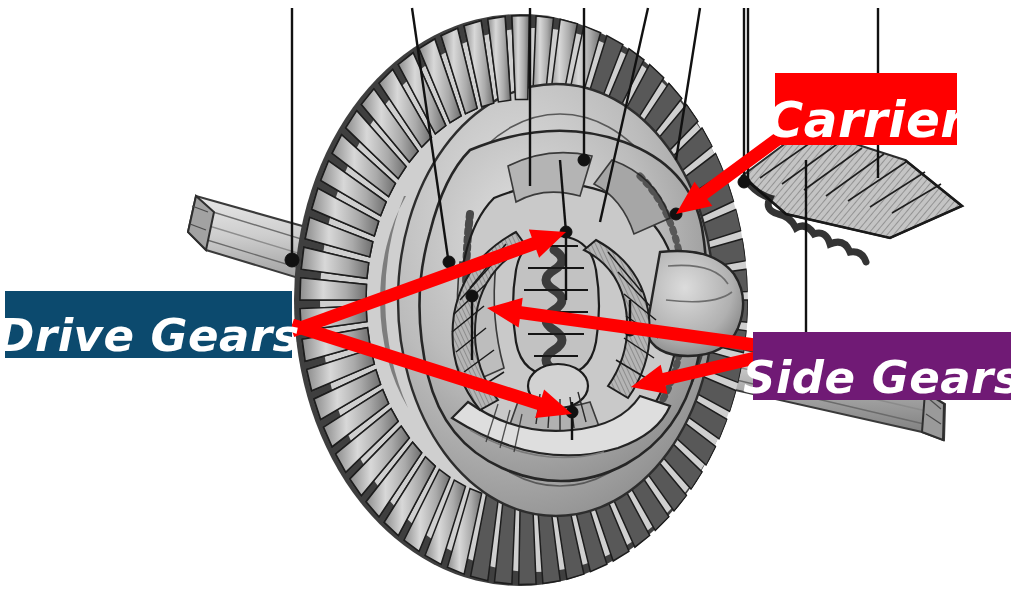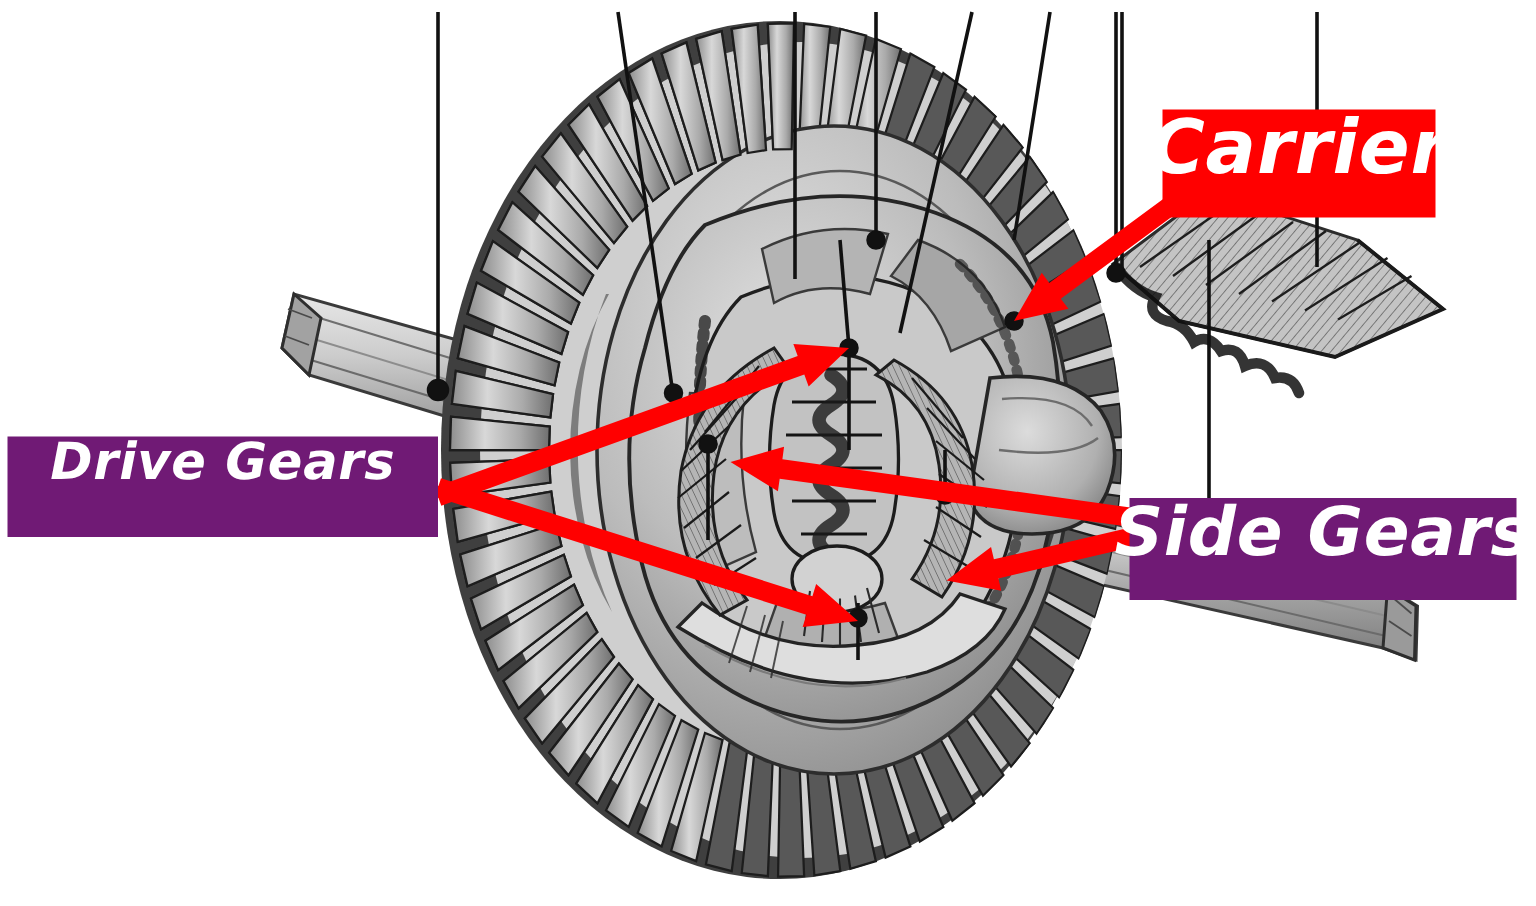--- a/index.html
+++ b/index.html
@@ -29,21 +29,21 @@
     position: absolute;
     left: 0;
     top: 0;
     width: 1024px;
     height: 604px;
     pointer-events: none;
   }
   .label-box {
     position: absolute;
     display: flex;
-    align-items: flex-start;
+    align-items: flex-end;
     justify-content: center;
     color: #ffffff;
     font-family: "DejaVu Sans", sans-serif;
     font-weight: bold;
     font-style: italic;
     letter-spacing: 0.5px;
     white-space: nowrap;
     line-height: 1;
     pointer-events: auto;
   }
@@ -374,21 +374,21 @@
         <polygon points="290.0,331.2 537.6,409.9 535.1,418.0 572.0,414.0 544.1,389.4 541.6,397.5 294.0,318.8" fill="#FF0000"></polygon>
         <polygon points="755.9,338.6 521.6,306.2 522.7,297.8 487.0,308.0 518.6,327.5 519.8,319.1 754.1,351.4" fill="#FF0000"></polygon>
         <polygon points="753.5,351.7 662.6,372.9 660.7,364.7 631.0,387.0 667.5,393.9 665.6,385.6 756.5,364.3" fill="#FF0000"></polygon>
       </g>
   </svg>
 
   <div class="label-box" id="label-carrier" style="left: 775px; top: 73px; width: 182px; height: 72px; font-size: 50px; background: rgb(255, 0, 0); color: rgb(255, 255, 255);">
     <span>Carrier</span>
   </div>
 
-  <div class="label-box" id="label-drive-gears" style="left: 5px; top: 291px; width: 287px; height: 67px; font-size: 34px; background: #701a75; color: rgb(255, 255, 255);">
+  <div class="label-box" id="label-drive-gears" style="left: 5px; top: 291px; width: 287px; height: 67px; font-size: 45px; background: #0c4a6e; color: rgb(255, 255, 255);">
     <span>Drive Gears</span>
   </div>
 
   <div class="label-box" id="label-side-gears" style="left: 753px; top: 332px; width: 258px; height: 68px; font-size: 45px; background: #701a75; color: rgb(255, 255, 255);">
     <span>Side Gears</span>
   </div>
 
 </div>
 
 </body></html>

